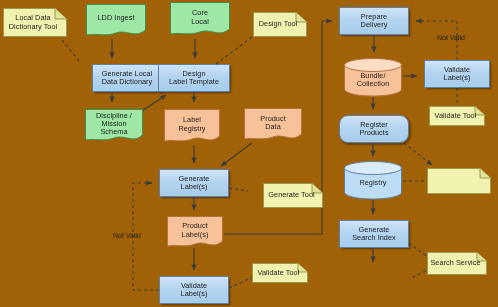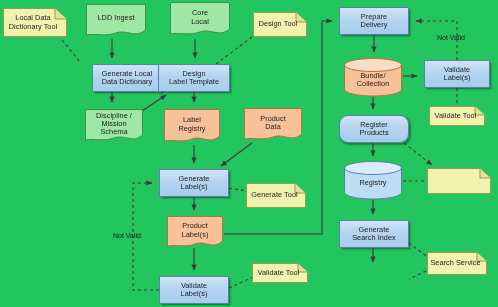--- a/index.html
+++ b/index.html
@@ -1,16 +1,16 @@
 <!DOCTYPE html>
 <html><head>
 <meta charset="utf-8">
 <style>
   html,body{margin:0;padding:0;background:#ffffff;}
-  #canvas{position:relative;width:498px;height:307px;background:#22c55e;
+  #canvas{position:relative;width:498px;height:307px;background:#a16207;
           font-family:"Liberation Sans","DejaVu Sans",sans-serif;overflow:hidden;}
   .node{position:absolute;box-sizing:border-box;display:flex;align-items:center;
         justify-content:center;text-align:center;line-height:1.12;color:#1c1c1c;
         font-size:7.3px;letter-spacing:.05px;}
   .node .lbl{position:relative;z-index:3;padding:0 2px;white-space:pre-line;}
   
   .proc{background:linear-gradient(180deg,#cfe4f7 0%,#b3d4f0 45%,#a6cdec 100%);
         border:1px solid #5b7fa6;box-shadow:1.5px 1.5px 1.6px rgba(0,0,0,.32);}
   
   .doc{border:none;background:none;box-shadow:none;}
@@ -121,21 +121,21 @@
     <span class="lbl" style="margin-right:3px;">Validate Tool</span>
   </div>
 
   <div class="node note" style="left:426px;top:167px;width:66px;height:28px;">
     <svg viewBox="0 0 66 28" preserveAspectRatio="none">
       <path d="M1.5,1.5 H54 L64.5,11 V26.5 H1.5 Z" fill="#f2f2b0" stroke="#9a9a4e" stroke-width="1"></path>
       <path d="M54,1.5 V11 H64.5" fill="#e2e29a" stroke="#9a9a4e" stroke-width="1"></path>
     </svg>
   </div>
 
-  <div class="node note" style="left:245px;top:182px;width:62px;height:27px;">
+  <div class="node note" style="left:262px;top:182px;width:62px;height:27px;">
     <svg viewBox="0 0 62 27" preserveAspectRatio="none">
       <path d="M1.5,1.5 H50 L60.5,11 V25.5 H1.5 Z" fill="#f2f2b0" stroke="#9a9a4e" stroke-width="1"></path>
       <path d="M50,1.5 V11 H60.5" fill="#e2e29a" stroke="#9a9a4e" stroke-width="1"></path>
     </svg>
     <span class="lbl" style="margin-right:3px;">Generate Tool</span>
   </div>
 
   <div class="node note" style="left:426px;top:251px;width:62px;height:25px;">
     <svg viewBox="0 0 62 25" preserveAspectRatio="none">
       <path d="M1.5,1.5 H51 L60.5,10 V23.5 H1.5 Z" fill="#f2f2b0" stroke="#9a9a4e" stroke-width="1"></path>

